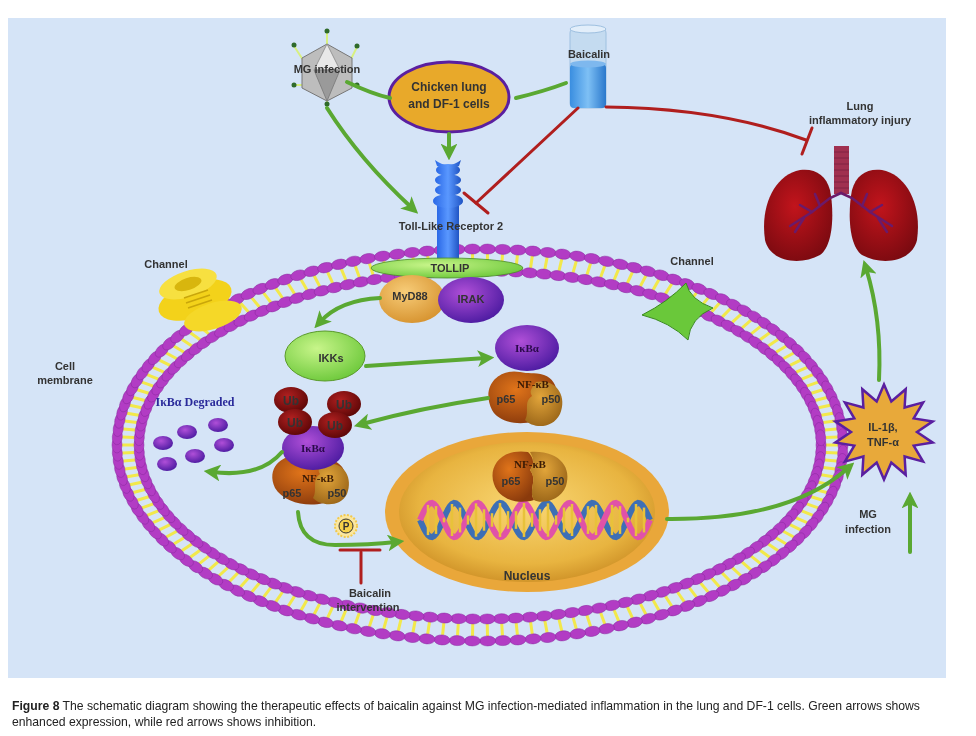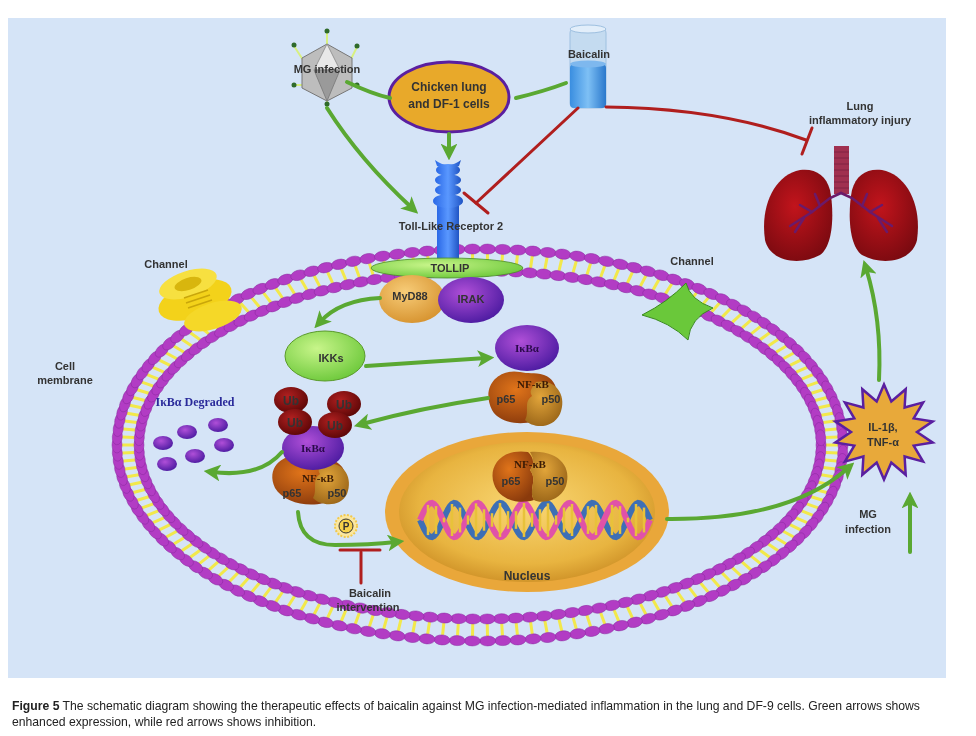--- a/index.html
+++ b/index.html
@@ -764,13 +764,13 @@
   <g fill="none" stroke="#b01e1e" stroke-width="3" stroke-linecap="round">
     <path d="M578,108 L476,203"></path>
     <line x1="464" y1="193" x2="488" y2="213"></line>
     <path d="M606,107 Q720,108 806,140"></path>
     <line x1="812" y1="128" x2="802" y2="154"></line>
     <line x1="361" y1="583" x2="361" y2="552"></line>
     <line x1="340" y1="550" x2="380" y2="550"></line>
   </g>
 </svg>
 
-<div id="caption"><b>Figure 5</b> <span>The schematic diagram showing the therapeutic effects of baicalin against MG infection-mediated inflammation in the lung and DF-9 cells. Green arrows shows enhanced expression, while red arrows shows inhibition.</span></div>
+<div id="caption"><b>Figure 8</b> <span>The schematic diagram showing the therapeutic effects of baicalin against MG infection-mediated inflammation in the lung and DF-1 cells. Green arrows shows enhanced expression, while red arrows shows inhibition.</span></div>
 
 </body></html>

